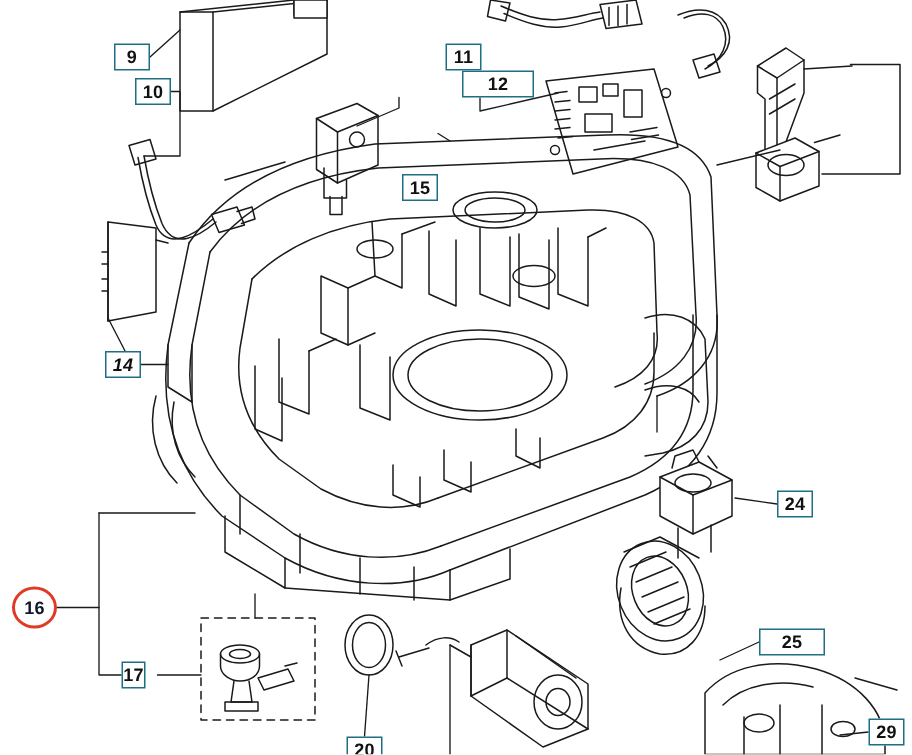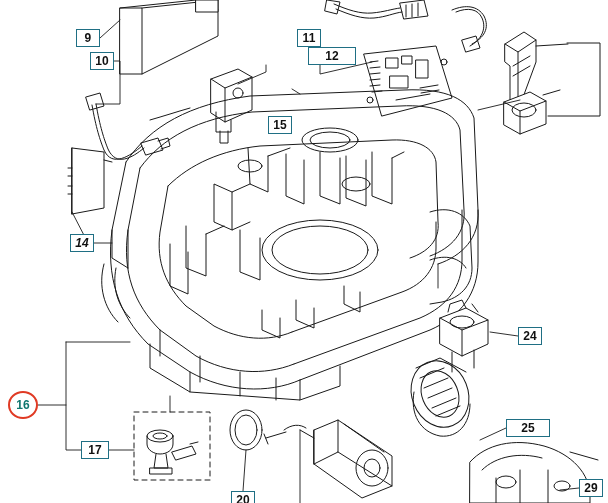--- a/index.html
+++ b/index.html
@@ -34,21 +34,21 @@
     font-family: "Liberation Sans", sans-serif;
     display: flex;
     align-items: center;
     justify-content: center;
     line-height: 1;
     letter-spacing: 0.2px;
   }
   .callout.highlight {
     border: 2.2px solid #e03a24;
     border-radius: 50%;
-    color: #0f766e;
+    color: #0f172a;
   }
 </style>
 </head>
 <body>
 
 <div id="stage">
 
   <svg id="art" viewBox="0 0 608 503" fill="none" stroke="#1a1a1a" stroke-width="1" stroke-linejoin="round" stroke-linecap="round">
 
     <g>
@@ -276,18 +276,18 @@
 
   <div id="callouts">
       <div class="callout" style="left: 76px; top: 29px; width: 24px; height: 18px;">9</div>
       <div class="callout" style="left: 90px; top: 52px; width: 24px; height: 18px;">10</div>
       <div class="callout" style="left: 254px; top: 29px; width: 24px; height: 18px; margin-left: 43px;">11</div>
       <div class="callout" style="left: 308px; top: 47px; width: 48px; height: 18px;">12</div>
       <div class="callout" style="left: 268px; top: 80px; width: 24px; height: 18px; margin-top: 36px;">15</div>
       <div class="callout" style="left: 70px; top: 234px; width: 24px; height: 18px; font-style: italic;">14</div>
       <div class="callout" style="left: 518px; top: 327px; width: 24px; height: 18px;">24</div>
       <div class="callout highlight" style="left: 8px; top: 391px; width: 30px; height: 28px;">16</div>
-      <div class="callout" style="left: 81px; top: 441px; width: 28px; height: 18px;">17</div>
+      <div class="callout" style="left: 81px; top: 441px; width: 16px; height: 18px;">17</div>
       <div class="callout" style="left: 506px; top: 419px; width: 44px; height: 18px;">25</div>
       <div class="callout" style="left: 231px; top: 491px; width: 24px; height: 18px;">20</div>
       <div class="callout" style="left: 579px; top: 479px; width: 24px; height: 18px;">29</div>
     </div>
 </div>
 
 </body></html>

